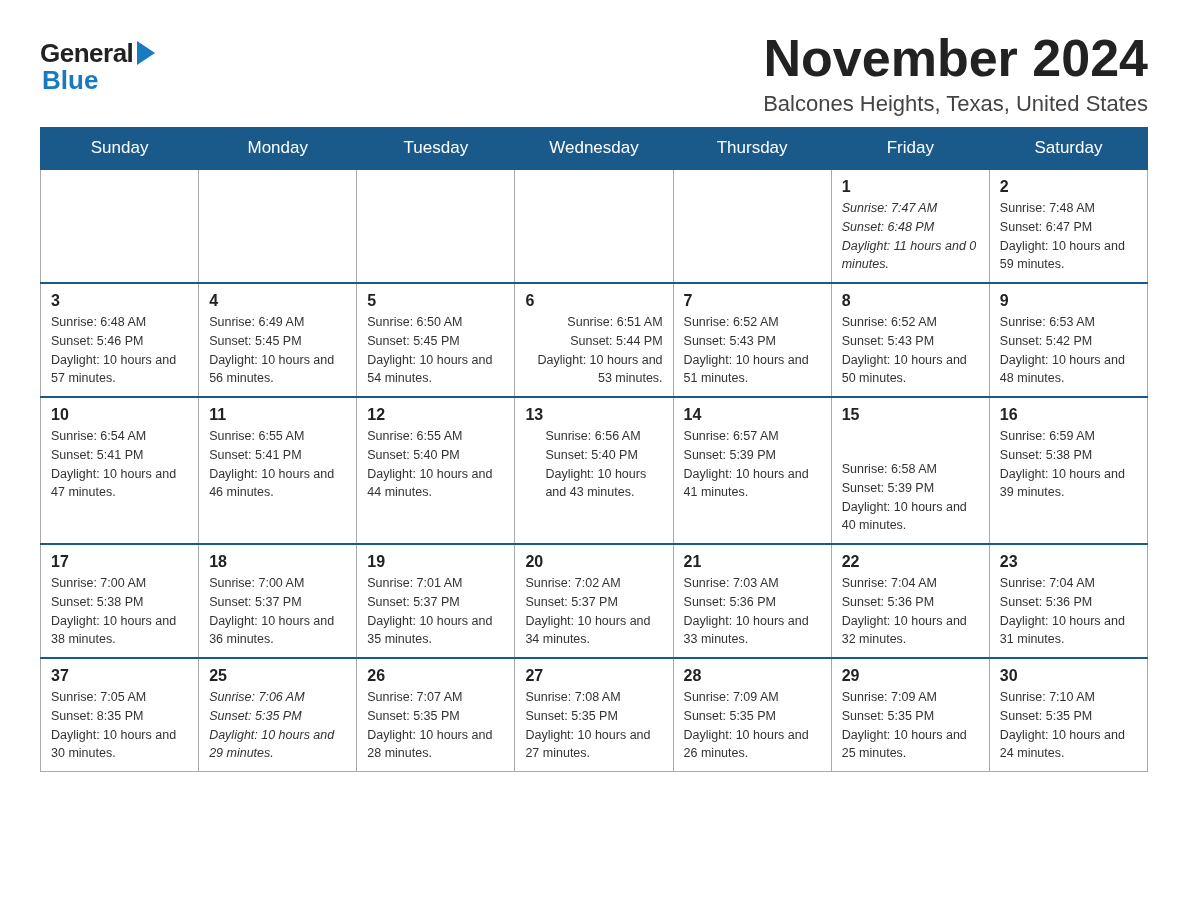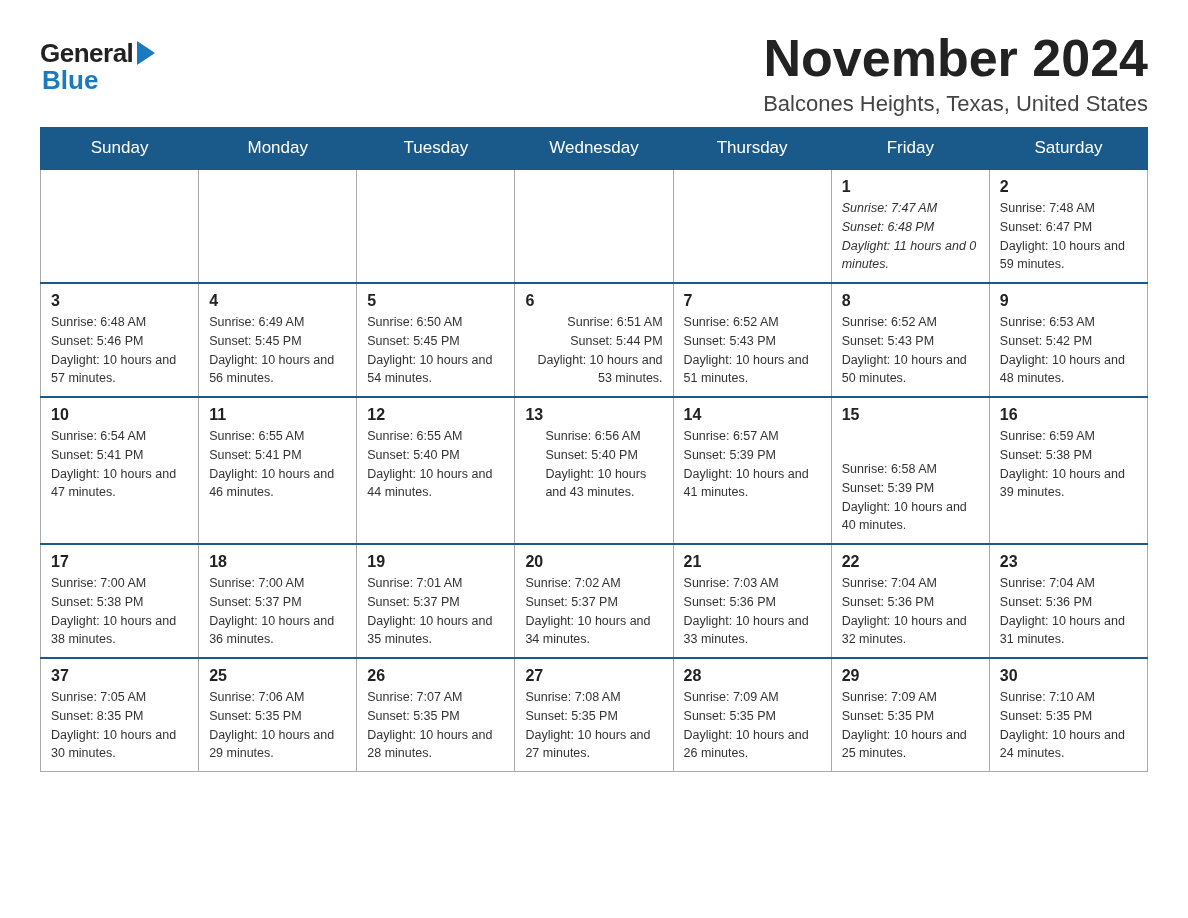--- a/index.html
+++ b/index.html
@@ -287,21 +287,21 @@
         </tr>
         <tr>
           <td>
             <span class="day-number">37</span>
             <div class="day-info" style="white-space: pre-line;">Sunrise: 7:05 AM
 Sunset: 8:35 PM
 Daylight: 10 hours and 30 minutes.</div>
           </td>
           <td>
             <span class="day-number">25</span>
-            <div class="day-info" style="white-space: pre-line;">Sunrise: 7:06 AM
+            <div class="day-info" style="white-space: pre-line; font-style: italic;">Sunrise: 7:06 AM
 Sunset: 5:35 PM
 Daylight: 10 hours and 29 minutes.</div>
           </td>
           <td>
             <span class="day-number">26</span>
             <div class="day-info" style="white-space: pre-line;">Sunrise: 7:07 AM
 Sunset: 5:35 PM
 Daylight: 10 hours and 28 minutes.</div>
           </td>
           <td>

